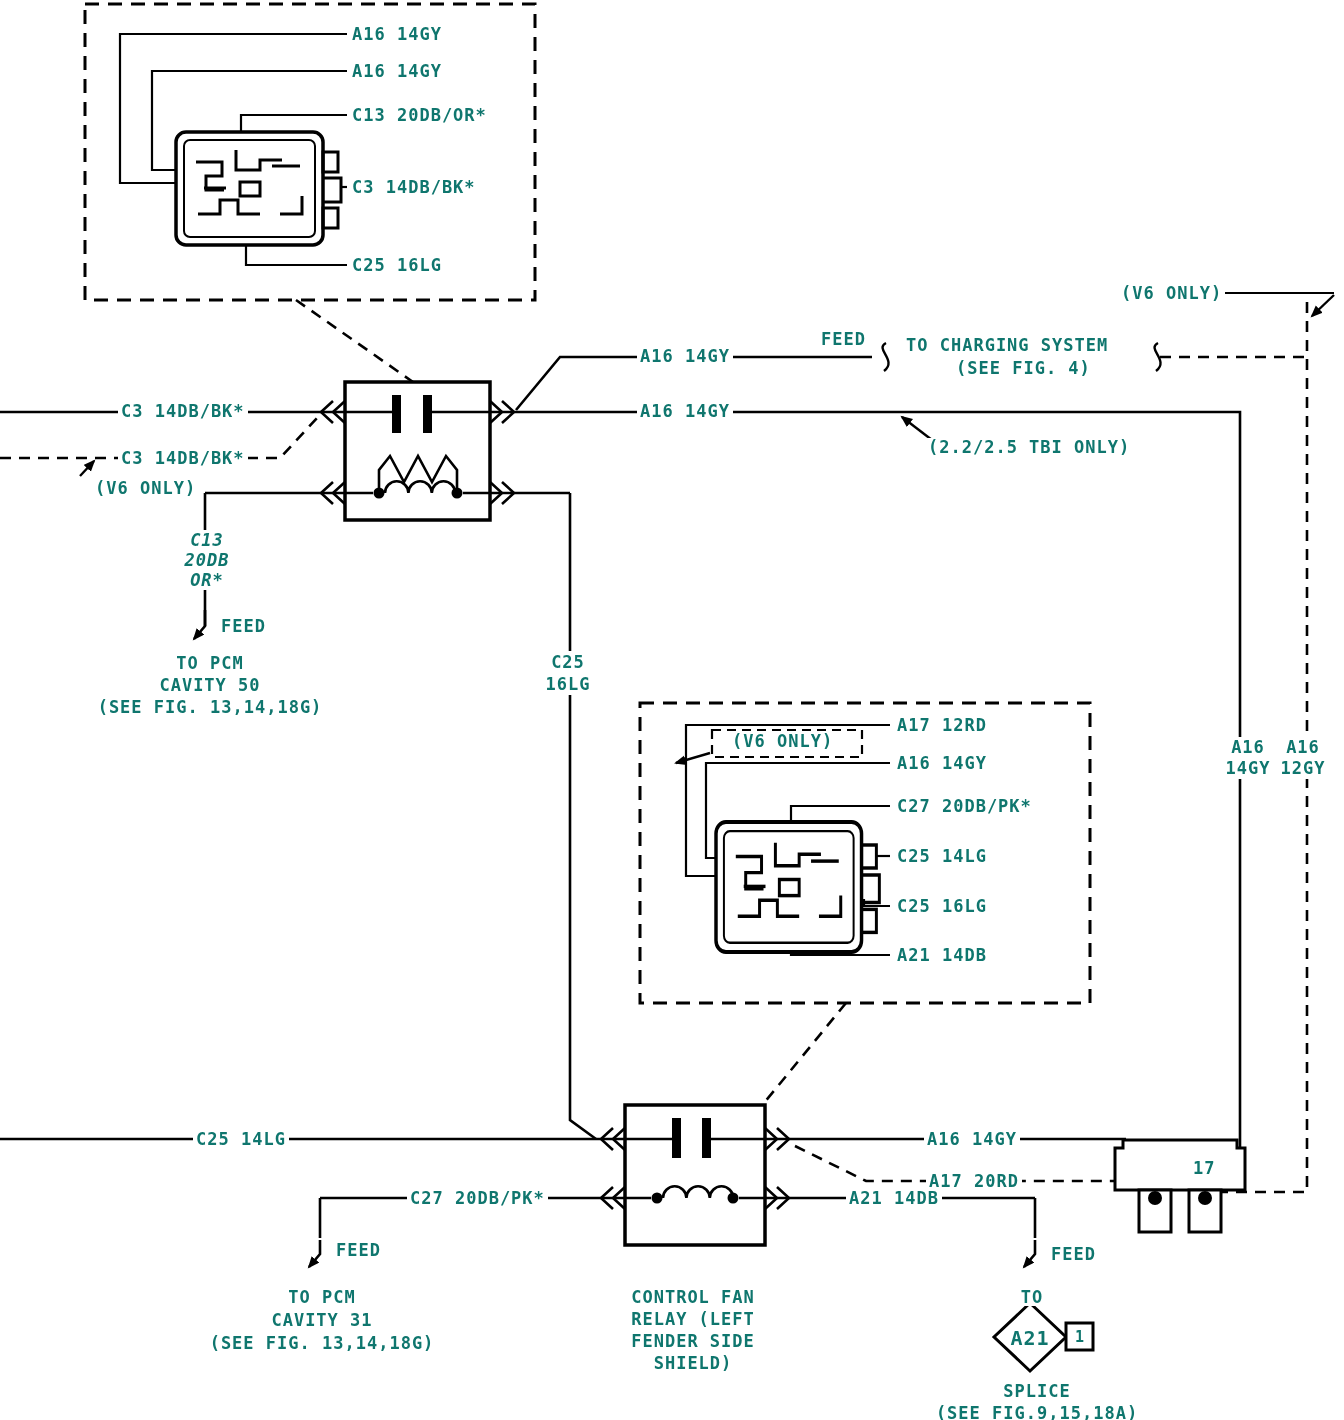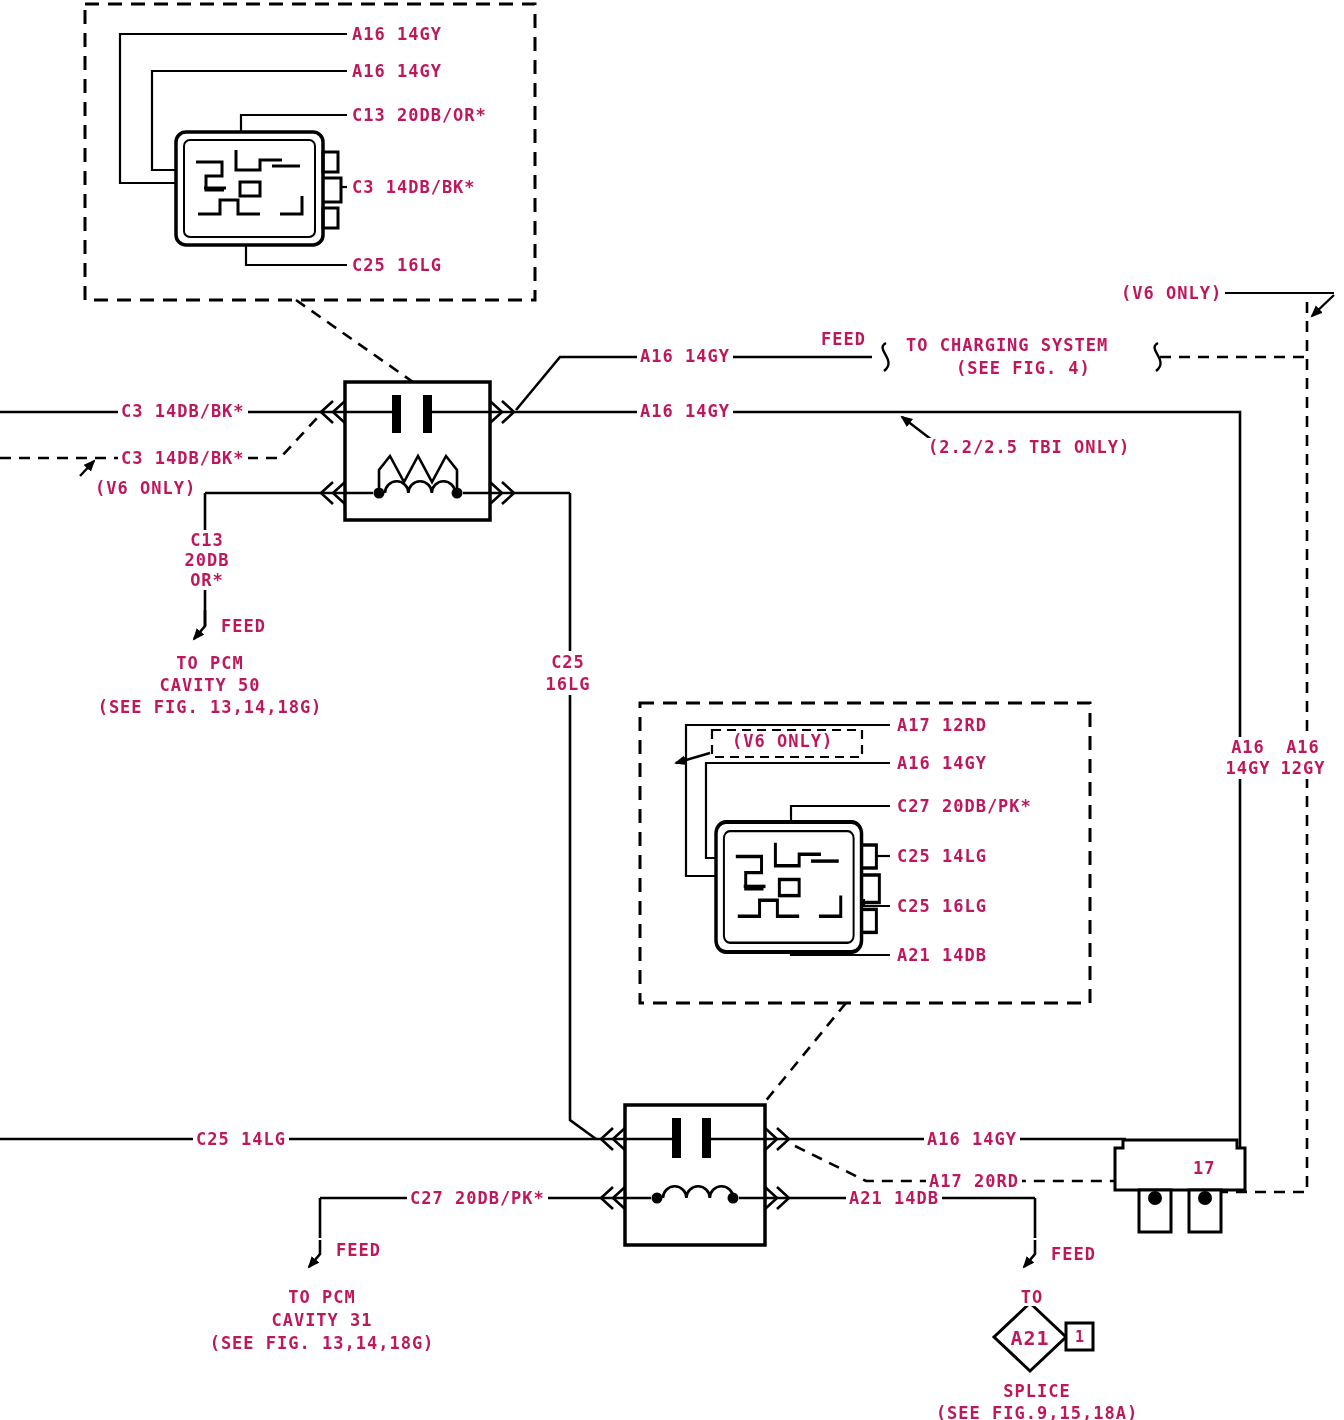--- a/index.html
+++ b/index.html
@@ -5,26 +5,26 @@
   html,body { margin:0; padding:0; background:#fff; }
   #stage {
     position:relative; width:1344px; height:1420px; background:#ffffff;
     font-family:"DejaVu Sans Mono", monospace; color:#000; overflow:hidden;
   }
   #art { position:absolute; left:0; top:0; }
   .lbl {
     position:absolute; white-space:nowrap;
     font: bold 17px "DejaVu Sans Mono", monospace;
     letter-spacing:1px; line-height:18px;
-    background:#fff; padding:0 3px; color:#be185d;
+    background:#fff; padding:0 3px; color:#0f766e;
   }
   .ctr { transform:translateX(-50%); text-align:center; }
   .xy  { transform:translate(-50%,-50%); text-align:center; }
   .nobg { background:transparent; padding:0; }
-  .lh20 div { line-height:20px; }
+  .lh20 div { line-height:20px;font-style:italic; }
   .lh21 div { line-height:21px; }
   .lh22 div { line-height:22px; }
   .lh23 div { line-height:23px; }
 </style>
 </head>
 <body>
 
 <div id="stage">
 
 <svg id="art" width="1344" height="1420" viewBox="0 0 1344 1420">
@@ -216,20 +216,26 @@
 
 <div class="lbl" style="left:193px; top:1130px">C25 14LG</div>
 <div class="lbl" style="left:407px; top:1189px">C27 20DB/PK*</div>
 <div class="lbl" style="left:333px; top:1241px">FEED</div>
 <div class="lbl ctr lh23" style="left:322px; top:1286px">
   <div>TO PCM</div>
   <div>CAVITY 31</div>
   <div>(SEE FIG. 13,14,18G)</div>
 </div>
 
+<div class="lbl ctr lh22" style="left:693px; top:1286px">
+  <div>CONTROL FAN</div>
+  <div>RELAY (LEFT</div>
+  <div>FENDER SIDE</div>
+  <div>SHIELD)</div>
+</div>
 
 <div class="lbl" style="left:924px; top:1130px">A16 14GY</div>
 <div class="lbl" style="left:926px; top:1172px">A17 20RD</div>
 <div class="lbl" style="left:846px; top:1189px">A21 14DB</div>
 
 <div class="lbl" style="left:1048px; top:1245px">FEED</div>
 <div class="lbl ctr" style="left:1032px; top:1288px">TO</div>
 <div class="lbl xy nobg" style="left:1030px; top:1338px; font-size:20px">A21</div>
 <div class="lbl xy nobg" style="left:1080px; top:1337px; font-size:15px">1</div>
 <div class="lbl ctr lh22" style="left:1037px; top:1380px">

